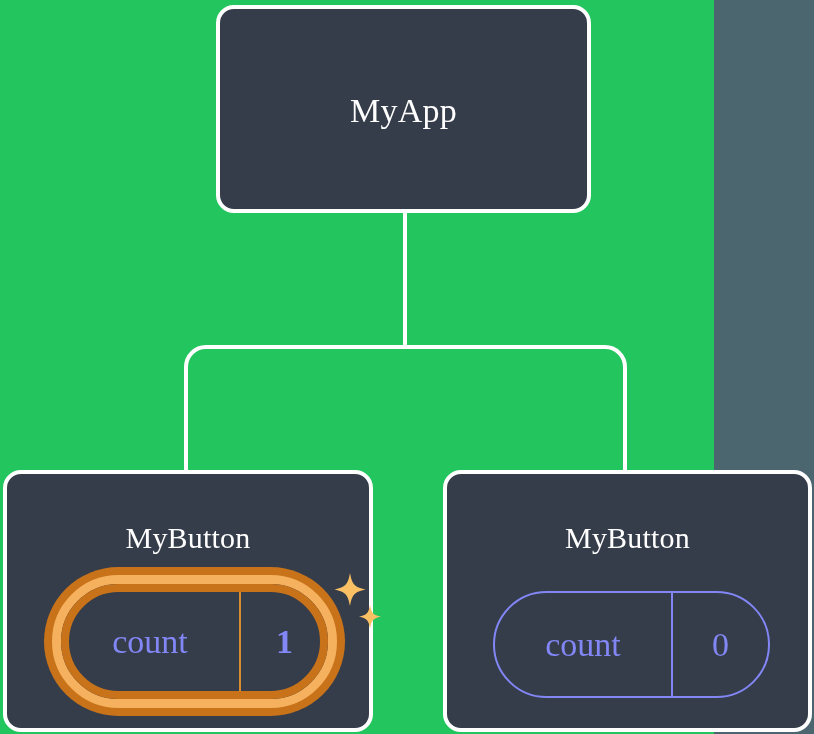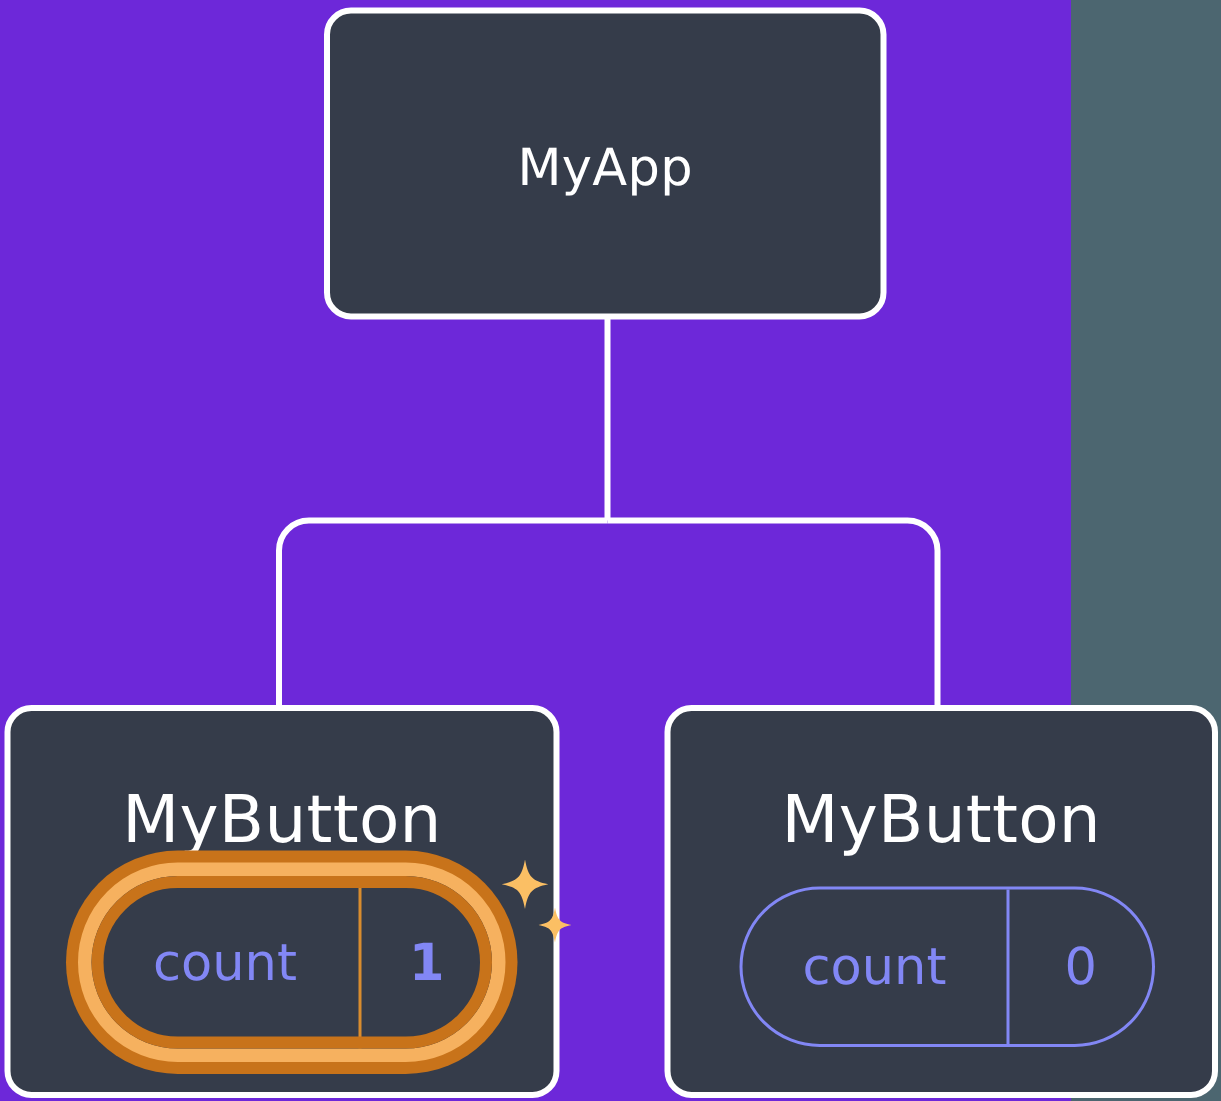--- a/index.html
+++ b/index.html
@@ -10,21 +10,22 @@
     width: 814px;
     height: 734px;
     background: #4c6670;
     font-family: "DejaVu Sans", sans-serif;
     overflow: hidden;
   }
   #stage {
     position: relative;
     width: 714px;
     height: 734px;
-    background: #6d28d9;
+    background: #22c55e;
+    font-family: Liberation Serif, serif;
   }
   #edges {
     position: absolute;
     left: 0;
     top: 0;
     width: 814px;
     height: 734px;
     pointer-events: none;
   }
 
@@ -64,21 +65,21 @@
     font-weight: 400;
     letter-spacing: 0.2px;
     white-space: nowrap;
   }
   #node-root .node-title {
     top: 83px;
   }
   #node-child-0 .node-title,
   #node-child-1 .node-title {
     top: 47px;
-    font-size: 44px;
+    font-size: 30px;
   }
 
   
   .pill-wrap {
     position: absolute;
   }
   #pill-wrap-0 {
     left: 39px;
     top: 97px;
     width: 295px;

